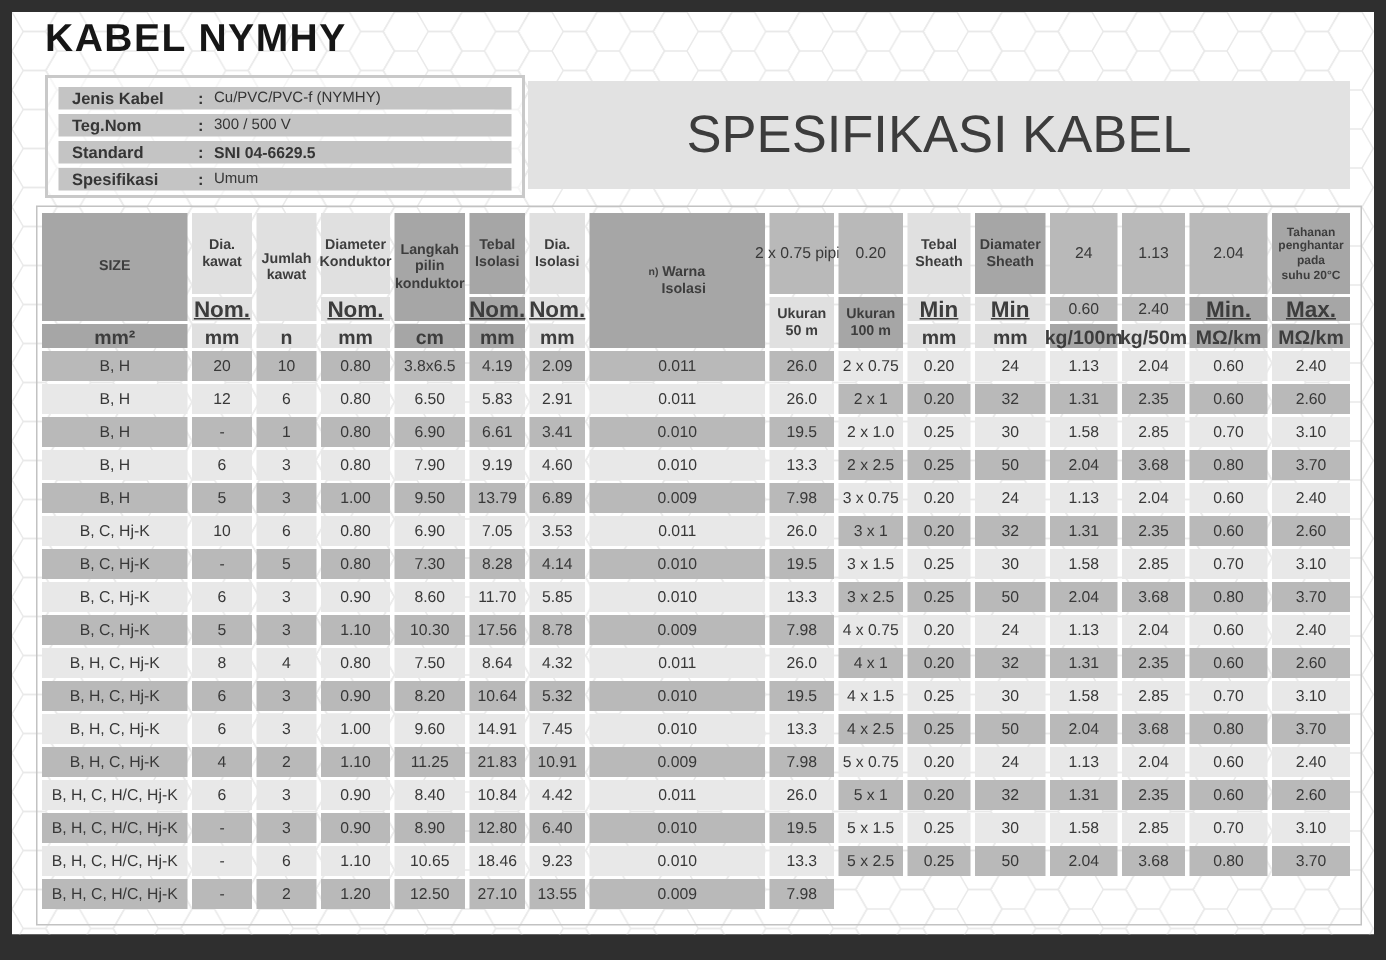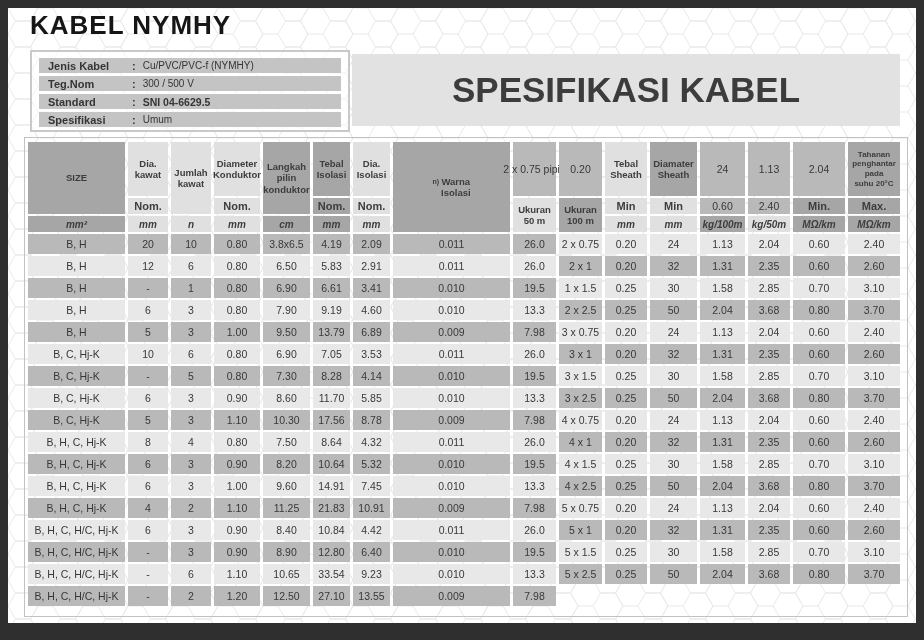--- a/index.html
+++ b/index.html
@@ -33,21 +33,21 @@
   .info-label{width:84px;font-weight:bold;font-size:11px;}
   .info-colon{font-weight:bold;font-size:11px;margin-right:7px;}
   .info-value{font-size:10px;}
   .info-value.bold{font-weight:bold;font-size:10.5px;}
 
   .banner{
     position:absolute;left:344px;top:46px;width:548px;height:72px;
     background:#e2e2e2;display:flex;align-items:center;justify-content:center;
   }
   .banner-title{
-    font-size:35px;font-weight:bold;color:#3c3c3c;letter-spacing:0px;
+    font-size:35px;font-weight:normal;color:#3c3c3c;letter-spacing:0px;
   }
 
   .table-outline{
     position:absolute;left:16px;top:129px;width:882px;height:478px;
     border:1px solid #c2c2c2;
   }
 
   .spec-table{
     position:absolute;left:20px;top:134px;
     display:grid;
@@ -56,22 +56,22 @@
     grid-auto-rows:20px;
     column-gap:3px;row-gap:2px;
   }
   .cell{
     display:flex;align-items:center;justify-content:center;
     text-align:center;box-sizing:border-box;
   }
   .hd{font-weight:bold;color:#3d3d3d;}
   .lbl{font-size:9.5px;line-height:1.18;white-space:pre-line;}
   .lbl.xs{font-size:8px;line-height:1.2;}
-  .sub{font-size:11px;}
-  .unit{font-size:10px;font-style:italic;}
+  .sub{font-size:15px;text-decoration:underline;}
+  .unit{font-size:13px;}
   .dark{background:#a6a6a6;}
   .light{background:#e0e0e0;}
   .bd{font-size:10.5px;color:#383838;white-space:nowrap;}
   .r-dark{background:#b9b9b9;}
   .r-light{background:#e8e8e8;}
   sup.fn{font-size:7px;font-weight:bold;position:relative;top:-5px;margin-right:2px;}
 </style>
 </head>
 <body>
 
@@ -252,21 +252,21 @@
             <div class="cell bd r-dark">1</div>
             <div class="cell bd r-dark">0.80</div>
             <div class="cell bd r-dark">6.90</div>
             <div class="cell bd r-dark">6.61</div>
             <div class="cell bd r-dark">3.41</div>
             <div class="cell bd r-dark">0.010</div>
             <div class="cell bd r-dark">19.5</div>
           </div>
         
           <div style="display:contents">
-            <div class="cell bd r-light">1 x 1.5</div>
+            <div class="cell bd r-light">2 x 1.0</div>
             <div class="cell bd r-light">0.25</div>
             <div class="cell bd r-light">30</div>
             <div class="cell bd r-light">1.58</div>
             <div class="cell bd r-light">2.85</div>
             <div class="cell bd r-light">0.70</div>
             <div class="cell bd r-light">3.10</div>
             <div class="cell bd r-light">B, H</div>
             <div class="cell bd r-light">6</div>
             <div class="cell bd r-light">3</div>
             <div class="cell bd r-light">0.80</div>
@@ -492,21 +492,21 @@
             <div class="cell bd r-light">30</div>
             <div class="cell bd r-light">1.58</div>
             <div class="cell bd r-light">2.85</div>
             <div class="cell bd r-light">0.70</div>
             <div class="cell bd r-light">3.10</div>
             <div class="cell bd r-light">B, H, C, H/C, Hj-K</div>
             <div class="cell bd r-light">-</div>
             <div class="cell bd r-light">6</div>
             <div class="cell bd r-light">1.10</div>
             <div class="cell bd r-light">10.65</div>
-            <div class="cell bd r-light">33.54</div>
+            <div class="cell bd r-light">18.46</div>
             <div class="cell bd r-light">9.23</div>
             <div class="cell bd r-light">0.010</div>
             <div class="cell bd r-light">13.3</div>
           </div>
         
           <div style="display:contents">
             <div class="cell bd r-dark">5 x 2.5</div>
             <div class="cell bd r-dark">0.25</div>
             <div class="cell bd r-dark">50</div>
             <div class="cell bd r-dark">2.04</div>

